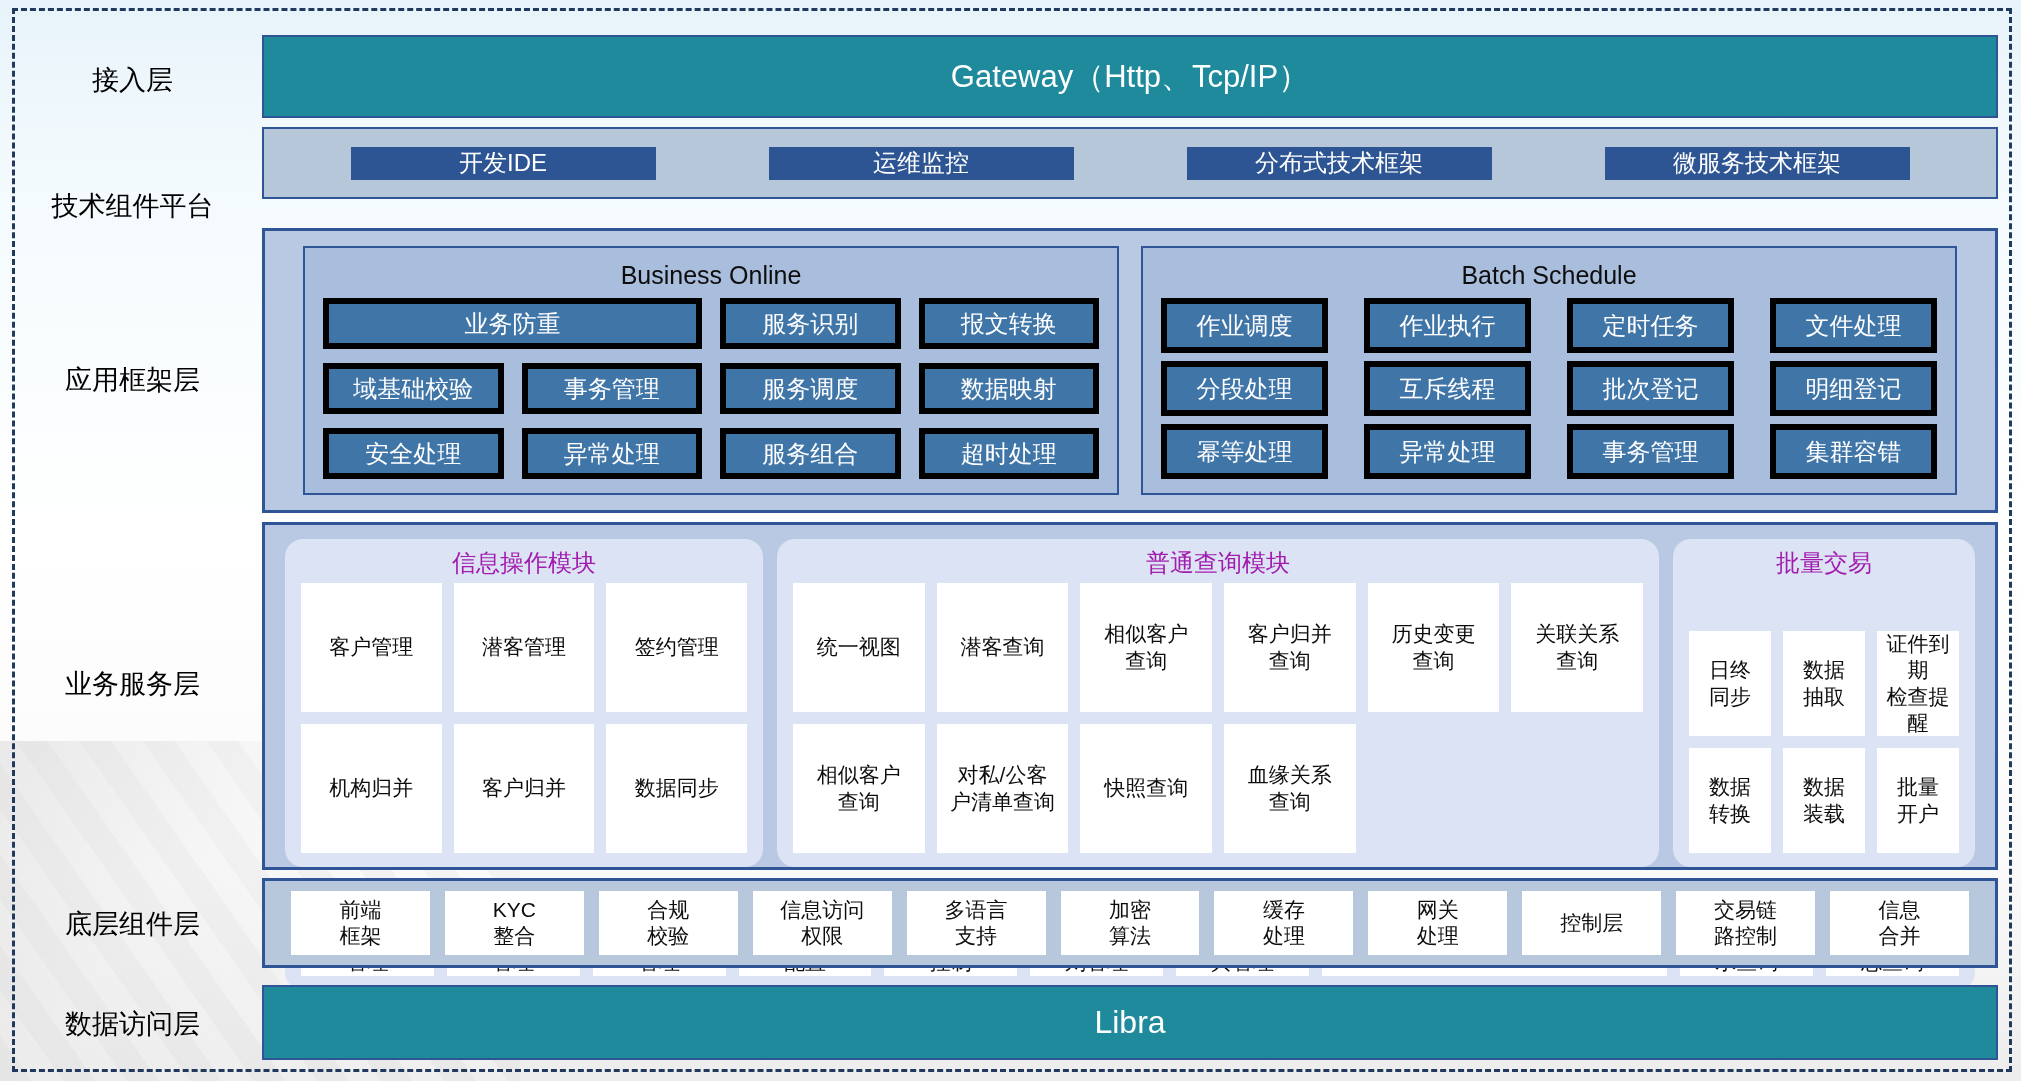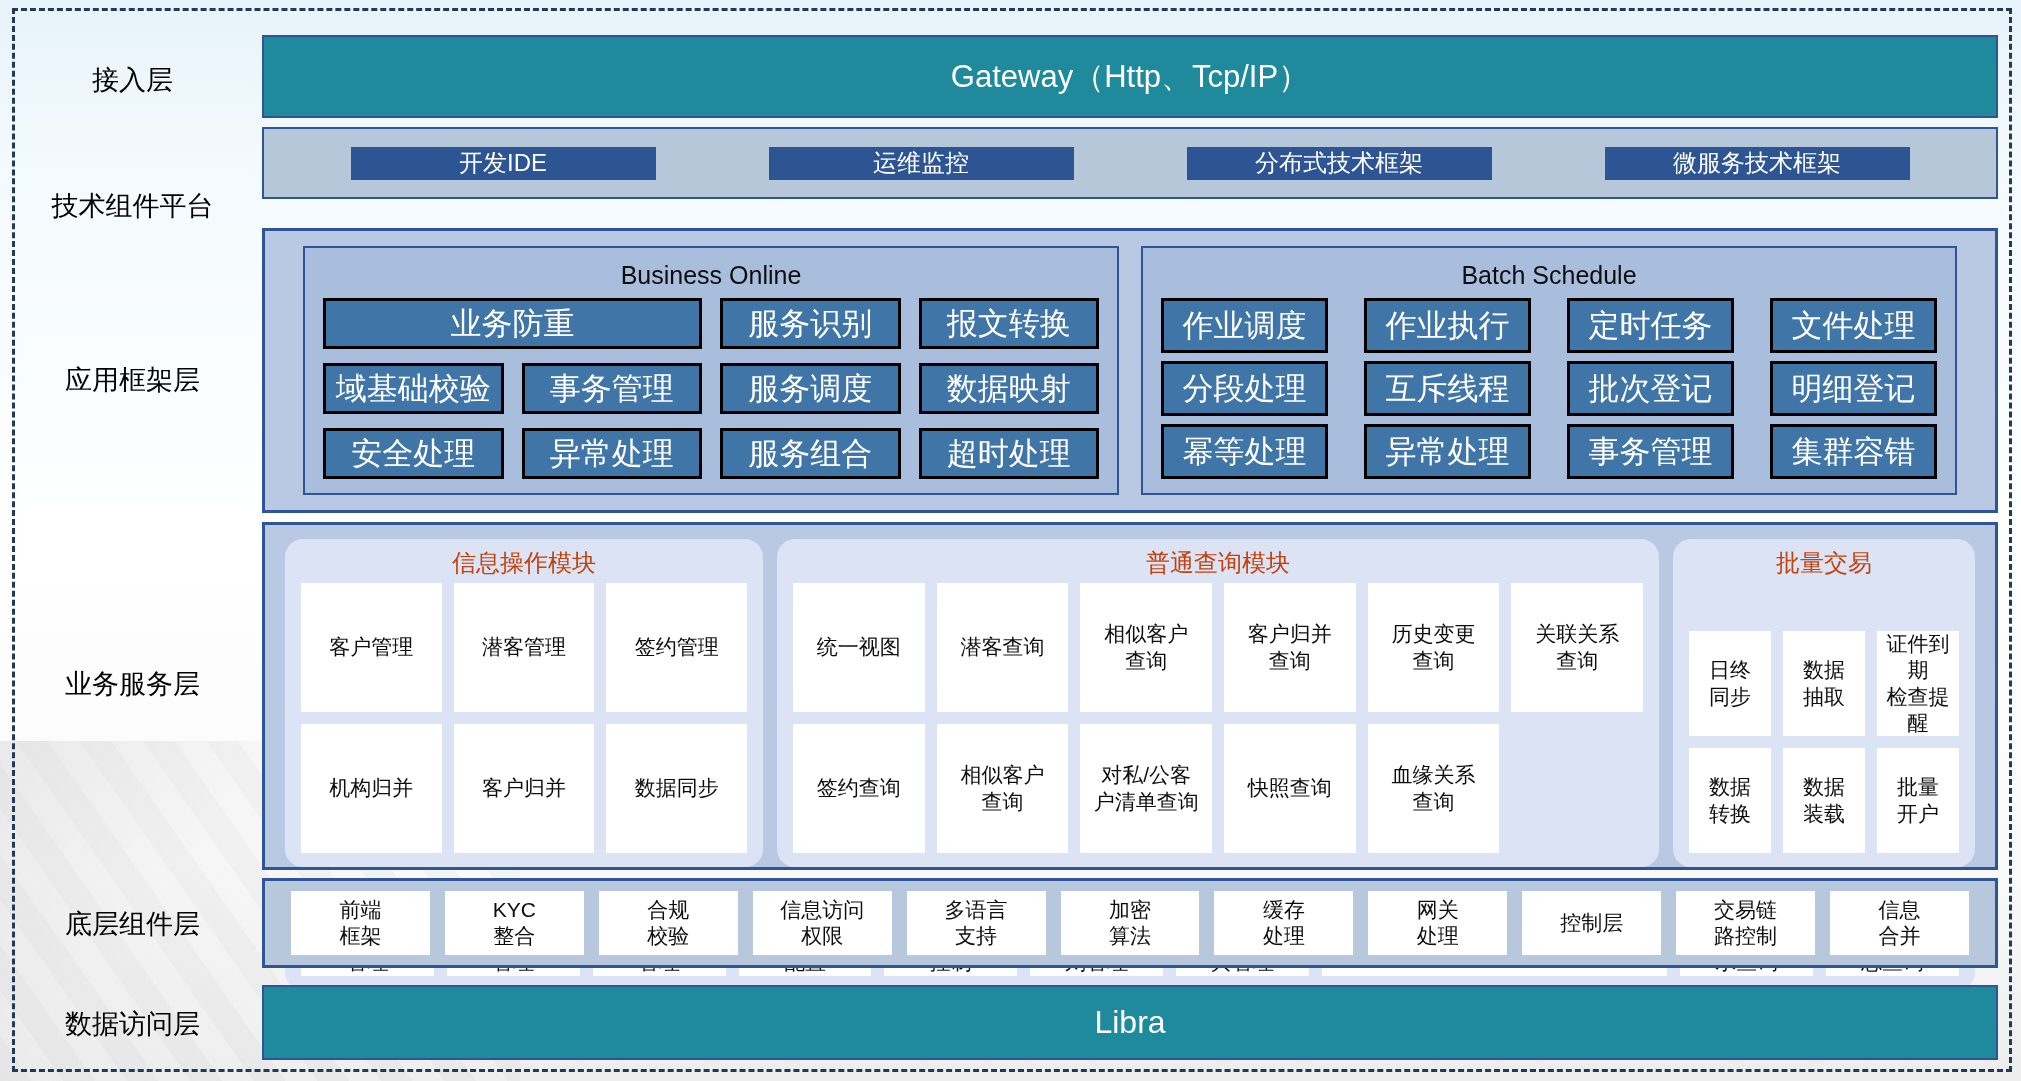--- a/index.html
+++ b/index.html
@@ -48,35 +48,35 @@
     display:flex; gap:22px; padding:15px 38px;
   }
   .subpanel {
     flex:1; background:#a9bedd; border:2px solid #2f5597;
     display:flex; flex-direction:column; padding:4px 18px 14px;
   }
   .subpanel-title { text-align:center; font-size:25px; color:#0d0d0d; height:46px; line-height:46px; }
   .subgrid { flex:1; display:grid; grid-template-columns:repeat(4,1fr); grid-auto-rows:1fr; gap:14px 18px; }
   .subgrid.wide-gaps { gap:8px 36px; }
   .blue-btn {
-    background:#4075a8; border:3px solid #000000; color:#fff;
-    display:flex; align-items:center; justify-content:center; font-size:31px;
+    background:#4075a8; border:6px solid #000000; color:#fff;
+    display:flex; align-items:center; justify-content:center; font-size:24px;
   }
   .span2 { grid-column: span 2; }
 
   .service-band {
     top:522px; height:348px; background:#bac9e3; border:3px solid #2f5597;
     display:flex; flex-direction:column; gap:12px; padding:14px 20px;
   }
   .service-top { display:flex; gap:14px; flex:1; }
   .module {
     background:#dbe3f4; border-radius:18px;
     display:flex; flex-direction:column; padding:4px 16px 14px;
   }
-  .module-title { text-align:center; font-size:24px; color:#c2410c; height:40px; line-height:40px; }
+  .module-title { text-align:center; font-size:24px; color:#a21caf; height:40px; line-height:40px; }
   .module-grid { flex:1; display:grid; grid-auto-rows:1fr; gap:12px; }
   .info-module  { flex:0 0 478px; }
   .info-module  .module-grid { grid-template-columns:repeat(3,1fr); }
   .query-module { flex:1 1 auto; }
   .query-module .module-grid { grid-template-columns:repeat(6,1fr); }
   .batch-module { flex:0 0 302px;gap:48px; }
   .batch-module .module-grid { grid-template-columns:repeat(3,1fr); }
   .white-cell {
     background:#ffffff; color:#0d0d0d;
     display:flex; align-items:center; justify-content:center;
@@ -171,21 +171,20 @@
           <div class="white-cell">统一视图</div>
           <div class="white-cell">潜客查询</div>
           <div class="white-cell">相似客户
 查询</div>
           <div class="white-cell">客户归并
 查询</div>
           <div class="white-cell">历史变更
 查询</div>
           <div class="white-cell">关联关系
 查询</div>
-          <div class="white-cell">签约查询</div>
           <div class="white-cell">相似客户
 查询</div>
           <div class="white-cell">对私/公客
 户清单查询</div>
           <div class="white-cell">快照查询</div>
           <div class="white-cell">血缘关系
 查询</div>
         </div>
       </div>
       <div class="module batch-module">

